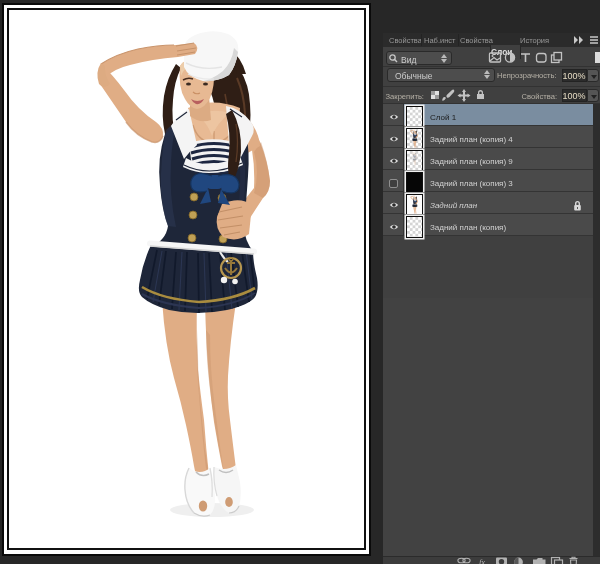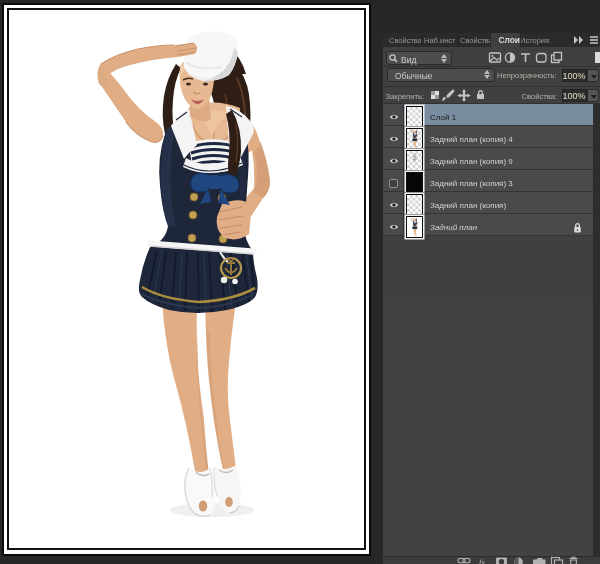--- a/index.html
+++ b/index.html
@@ -2,21 +2,21 @@
 <html><head><meta charset="utf-8"><style>
 *{margin:0;padding:0;box-sizing:border-box}
 html,body{width:600px;height:564px;background:#272727;overflow:hidden;font-family:"Liberation Sans",sans-serif;position:relative}
 .abs{position:absolute}
 #doc{left:2px;top:3px;width:369px;height:553px;background:#fff;border:2.5px solid #0a0a0a}
 #docinner{left:2.5px;top:2.5px;right:3px;bottom:4px;border:2px solid #111;position:absolute}
 #figsvg{position:absolute;left:0;top:0;width:600px;height:564px;pointer-events:none}
 
 #tabs{left:383px;top:33px;width:217px;height:13.5px;background:#2b2b2b;font-size:7.5px;color:#989898}
 .tab{position:absolute;top:2.5px;line-height:10px}
-#activetab{left:490px;top:33px;width:31px;height:14px;background:#3f3f3f;border-left:1px solid #272727;border-right:1px solid #272727;color:#dcdcdc;font-size:8.4px;text-align:right;line-height:14.5px;font-weight:bold}
+#activetab{left:490px;top:45px;width:31px;height:14px;background:#3f3f3f;border-left:1px solid #272727;border-right:1px solid #272727;color:#dcdcdc;font-size:8.4px;text-align:left;line-height:14.5px;font-weight:bold}
 #pbody{left:383px;top:46.5px;width:217px;height:517.5px;background:#404040}
 .sep{position:absolute;left:383px;width:217px;height:1px;background:#323232}
 .field{position:absolute;background:#4d4d4d;border:1px solid #2a2a2a;border-radius:3px;color:#cccccc;font-size:8.5px}
 .vfield{position:absolute;background:#2c2c2c;border:1px solid #232323;color:#e5dbc3;font-size:9px;}
 .vbtn{position:absolute;background:#555555;border:1px solid #2a2a2a;border-radius:0 3px 3px 0}
 .vbtn:before{content:"";position:absolute;left:3px;top:5px;border-left:3px solid transparent;border-right:3px solid transparent;border-top:4px solid #222}
 .lbl{position:absolute;font-size:7.6px;color:#b5b0a6;white-space:nowrap}
 .spin{position:absolute;width:7px;height:9px}
 .spin:before{content:"";position:absolute;left:0;top:0;border-left:3.5px solid transparent;border-right:3.5px solid transparent;border-bottom:4px solid #bbb}
 .spin:after{content:"";position:absolute;left:0;bottom:0;border-left:3.5px solid transparent;border-right:3.5px solid transparent;border-top:4px solid #bbb}
@@ -263,41 +263,41 @@
       <div class="thumb" style="background:#060606"></div>
       <div class="rlabel">Задний план (копия) 3</div>
     </div>
 <div class="row">
       <div class="eyecol">
         <svg class="abs" style="left:5.8px;top:9.5px;width:10px;height:8px" viewBox="0 0 12 9">
           <path d="M1 4.5 Q6 -1 11 4.5 Q6 10 1 4.5 Z" fill="#dedede"></path>
           <circle cx="6" cy="4.5" r="2.2" fill="#2b2b2b"></circle>
         </svg>
       </div>
-      <div class="thumb checker"></div>
-      <div class="rlabel">Задний план (копия)</div>
-    </div>
-<div class="row">
-      <div class="eyecol">
-        <svg class="abs" style="left:5.8px;top:9.5px;width:10px;height:8px" viewBox="0 0 12 9">
-          <path d="M1 4.5 Q6 -1 11 4.5 Q6 10 1 4.5 Z" fill="#dedede"></path>
-          <circle cx="6" cy="4.5" r="2.2" fill="#2b2b2b"></circle>
-        </svg>
-      </div>
       <div class="thumb" style="background:#fdfdfd">
         <svg class="minigirl" viewBox="95 25 180 495">
           <use href="#girl"></use>
         </svg>
       </div>
       <div class="rlabel" style="font-style:italic">Задний план</div>
 <svg class="abs" style="left:190px;top:8px;width:9px;height:12px" viewBox="0 0 9 12">
         <path d="M4.5 1 Q2 1 2 3.5 V5 H3.4 V3.5 Q3.4 2.3 4.5 2.3 Q5.6 2.3 5.6 3.5 V5 H7 V3.5 Q7 1 4.5 1 Z" fill="#d9d9d9"></path>
         <rect x="1.2" y="5" width="6.6" height="5.6" rx="1" fill="#d9d9d9"></rect>
         <rect x="4" y="7" width="1" height="2" fill="#555"></rect>
       </svg>
+    </div>
+<div class="row">
+      <div class="eyecol">
+        <svg class="abs" style="left:5.8px;top:9.5px;width:10px;height:8px" viewBox="0 0 12 9">
+          <path d="M1 4.5 Q6 -1 11 4.5 Q6 10 1 4.5 Z" fill="#dedede"></path>
+          <circle cx="6" cy="4.5" r="2.2" fill="#2b2b2b"></circle>
+        </svg>
+      </div>
+      <div class="thumb checker"></div>
+      <div class="rlabel">Задний план (копия)</div>
     </div>
 </div>
 <div class="abs" id="empty"></div>
 <div class="abs" id="rstrip"></div>
 <div class="abs" id="bbar"></div>
 <svg class="abs" style="left:455px;top:556px;width:130px;height:8px" viewBox="0 0 130 8">
 <g fill="none" stroke="#b2b2b2" stroke-width="1.1">
 <ellipse cx="6.5" cy="4.5" rx="3.6" ry="2.3"></ellipse>
 <ellipse cx="11.5" cy="4.5" rx="3.6" ry="2.3"></ellipse>
 </g>

